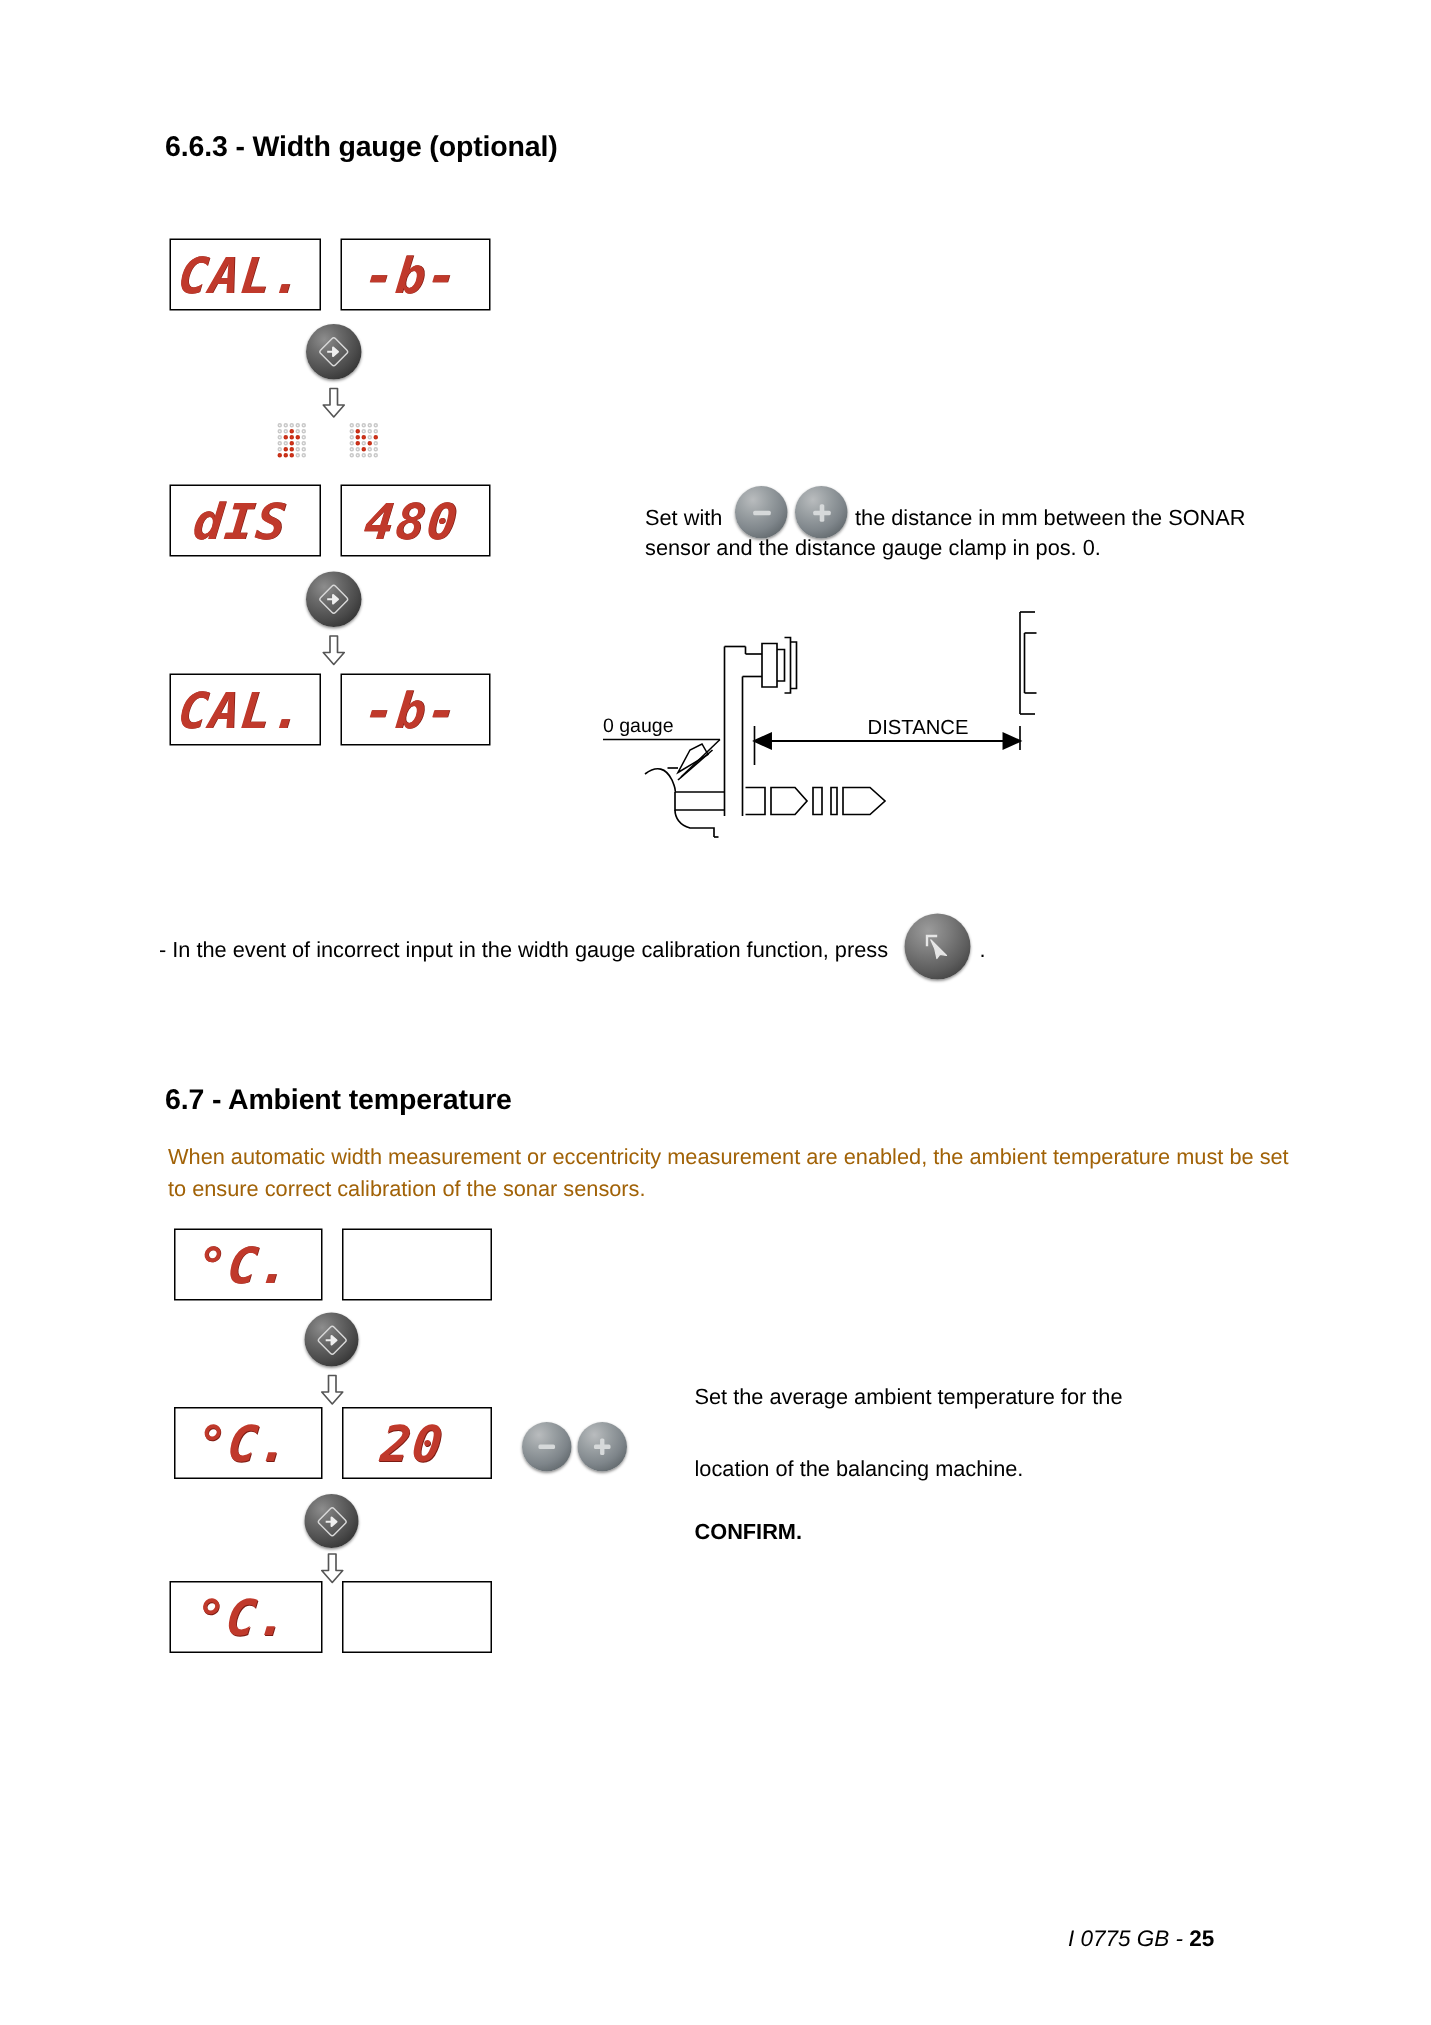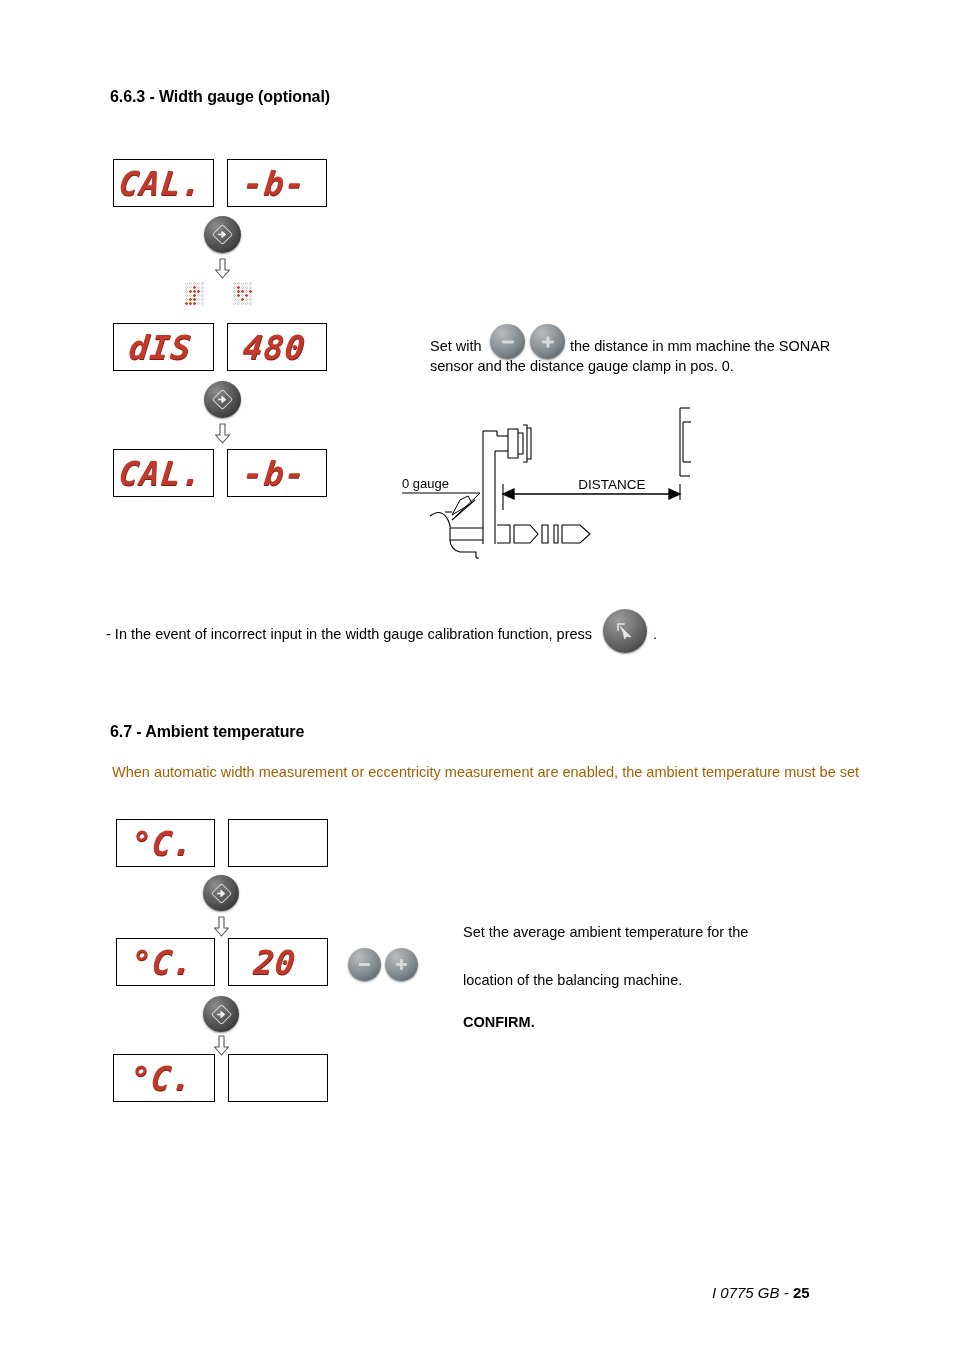--- a/index.html
+++ b/index.html
@@ -11,21 +11,21 @@
     font-family: "Liberation Sans", sans-serif;
     color: #000000;
     position: relative;
     overflow: hidden;
   }
   .page { position: absolute; inset: 0; }
 
   
   .heading {
     position: absolute;
-    font-size: 16px;
+    font-size: 19px;
     font-weight: bold;
     letter-spacing: -0.1px;
     white-space: nowrap;
   }
   .body-text {
     position: absolute;
     font-size: 14.5px;
     line-height: 21px;
     color: #a16207;
   }
@@ -199,21 +199,21 @@
     <svg width="18" height="18" viewBox="0 0 20 20">
       <rect x="3.5" y="8.3" width="13" height="3.4" rx="1.2" fill="#d6d9da"></rect>
     </svg>
   </div>
   <div class="btn-round light" style="left:530px; top:324px; width:35px; height:35px;">
     <svg width="18" height="18" viewBox="0 0 20 20">
       <rect x="3.5" y="8.3" width="13" height="3.4" rx="1.2" fill="#d6d9da"></rect>
       <rect x="8.3" y="3.5" width="3.4" height="13" rx="1.2" fill="#d6d9da"></rect>
     </svg>
   </div>
-  <div class="inline-text" style="left:570px; top:338px;">the distance in mm machine the SONAR</div>
+  <div class="inline-text" style="left:570px; top:338px;">the distance in mm between the SONAR</div>
   <div class="inline-text" style="left:430px; top:358px;">sensor and the distance gauge clamp in pos. 0.</div>
 
   <div class="btn-round" style="left:204px; top:381px; width:37px; height:37px;">
     <svg width="21" height="21" viewBox="0 0 24 24">
       <rect x="4" y="4" width="16" height="16" rx="2" transform="rotate(45 12 12)" fill="none" stroke="#d8d8d8" stroke-width="1.1"></rect>
       <path d="M7 12 H14 M11.5 8.8 L15.2 12 L11.5 15.2 Z" fill="#efefef" stroke="#efefef" stroke-width="1.6" stroke-linejoin="round"></path>
     </svg>
   </div>
 
   <div class="down-arrow" style="left:214px; top:423px;">
@@ -291,20 +291,21 @@
     <svg width="24" height="24" viewBox="0 0 24 24">
       <path d="M5 11 L5 5 L11 5" fill="none" stroke="#e6e6e6" stroke-width="1.6" stroke-linecap="square"></path>
       <path d="M7.5 7.5 L18 18 L13.6 17.2 L11.6 20 L10.1 13.3 Z" fill="#e6e6e6" stroke="#e6e6e6" stroke-width="0.8" stroke-linejoin="round"></path>
     </svg>
   </div>
   <div class="inline-text" style="left:653px; top:626px;">.</div>
 
   <div class="heading" style="left:110px; top:723px;">6.7 - Ambient temperature</div>
 
   <div class="body-text" style="left:112px; top:762px; width:770px;">When automatic width measurement or eccentricity measurement are enabled, the ambient temperature must be set</div>
+  <div class="body-text" style="left:112px; top:783px; width:770px;">to ensure correct calibration of the sonar sensors.</div>
 
   <div class="led-box" style="left:116px; top:819px; width:99px; height:48px;">
     <span class="led-text">°C.</span>
   </div>
   <div class="led-box" style="left:228px; top:819px; width:100px; height:48px;">
     <span class="led-text"></span>
   </div>
 
   <div class="btn-round" style="left:203px; top:875px; width:36px; height:36px;">
     <svg width="21" height="21" viewBox="0 0 24 24">

